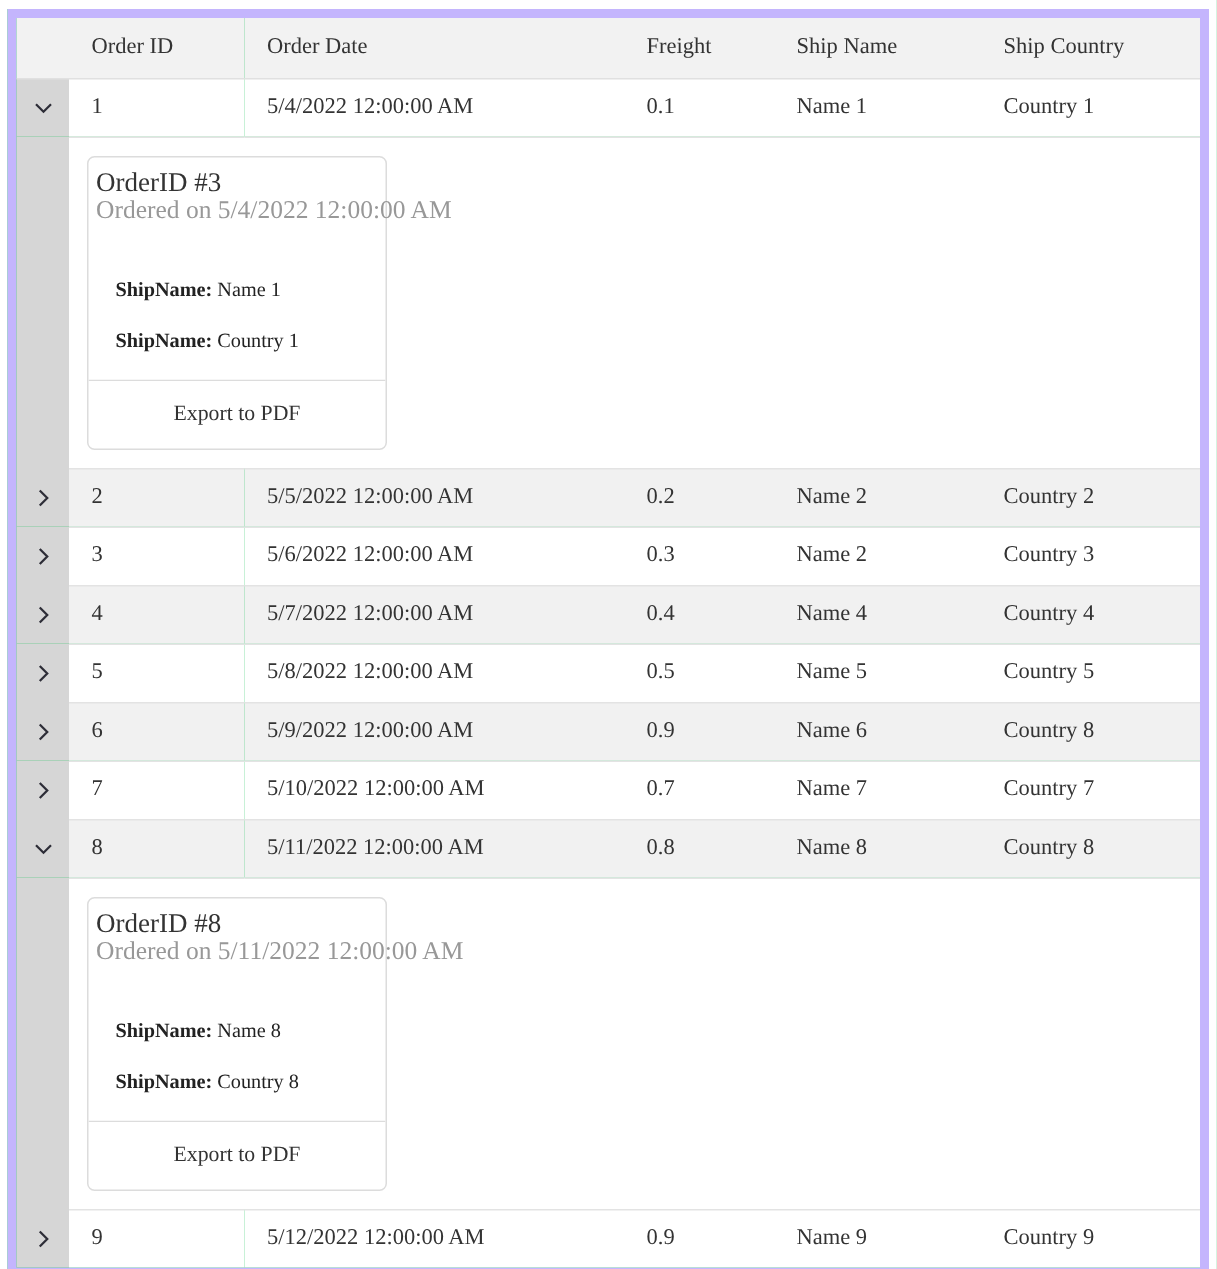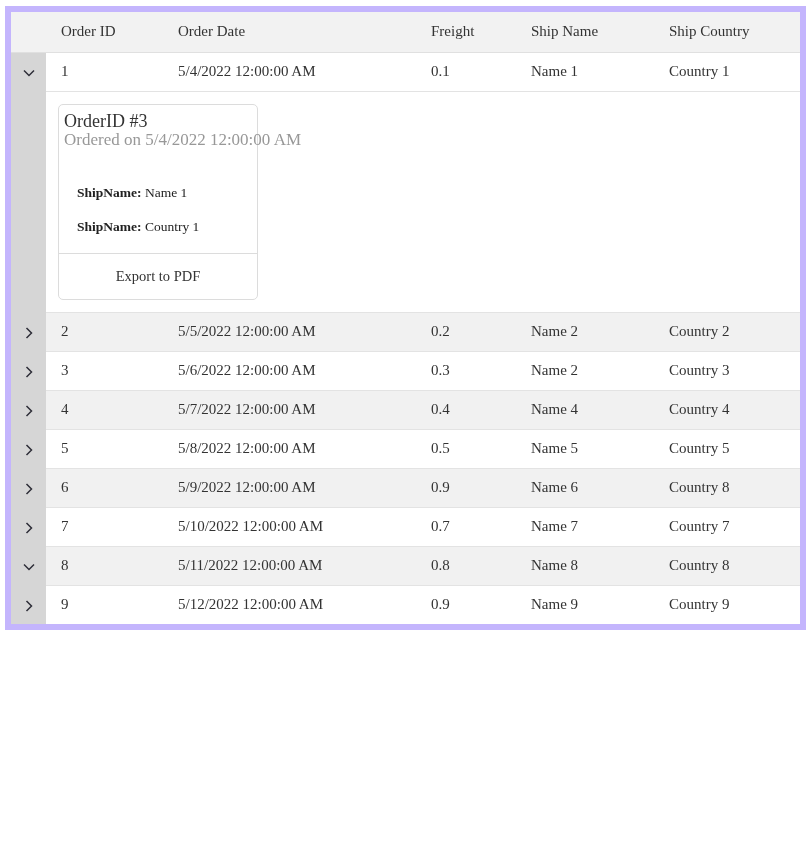--- a/index.html
+++ b/index.html
@@ -230,20 +230,36 @@
                 <path d="M1 1.5 L6 6.5 L11 1.5" fill="none" stroke="#2e2e38" stroke-width="1.5"></path>
               </svg>
           </td>
           <td class="data-cell">8</td>
           <td class="data-cell">5/11/2022 12:00:00 AM</td>
           <td class="data-cell">0.8</td>
           <td class="data-cell">Name 8</td>
           <td class="data-cell">Country 8</td>
         </tr>
 
+        <tr>
+          <td class="c-exp"></td>
+          <td class="detail-host" colspan="5">
+            <div class="card">
+              <div class="card-body">
+                <div class="card-title">OrderID #8</div>
+                <div class="card-sub">Ordered on 5/11/2022 12:00:00 AM</div>
+                <div class="fields">
+                  <p class="field"><b>ShipName:</b> <span>Name 8</span></p>
+                  <p class="field"><b>ShipName:</b> <span>Country 8</span></p>
+                </div>
+              </div>
+              <div class="card-footer">Export to PDF</div>
+            </div>
+          </td>
+        </tr>
 
         <tr class="row">
           <td class="c-exp">
             <svg class="chev" width="8" height="12" viewBox="0 0 8 12">
                 <path d="M1.5 1 L6.5 6 L1.5 11" fill="none" stroke="#2e2e38" stroke-width="1.5"></path>
               </svg>
           </td>
           <td class="data-cell">9</td>
           <td class="data-cell">5/12/2022 12:00:00 AM</td>
           <td class="data-cell">0.9</td>

